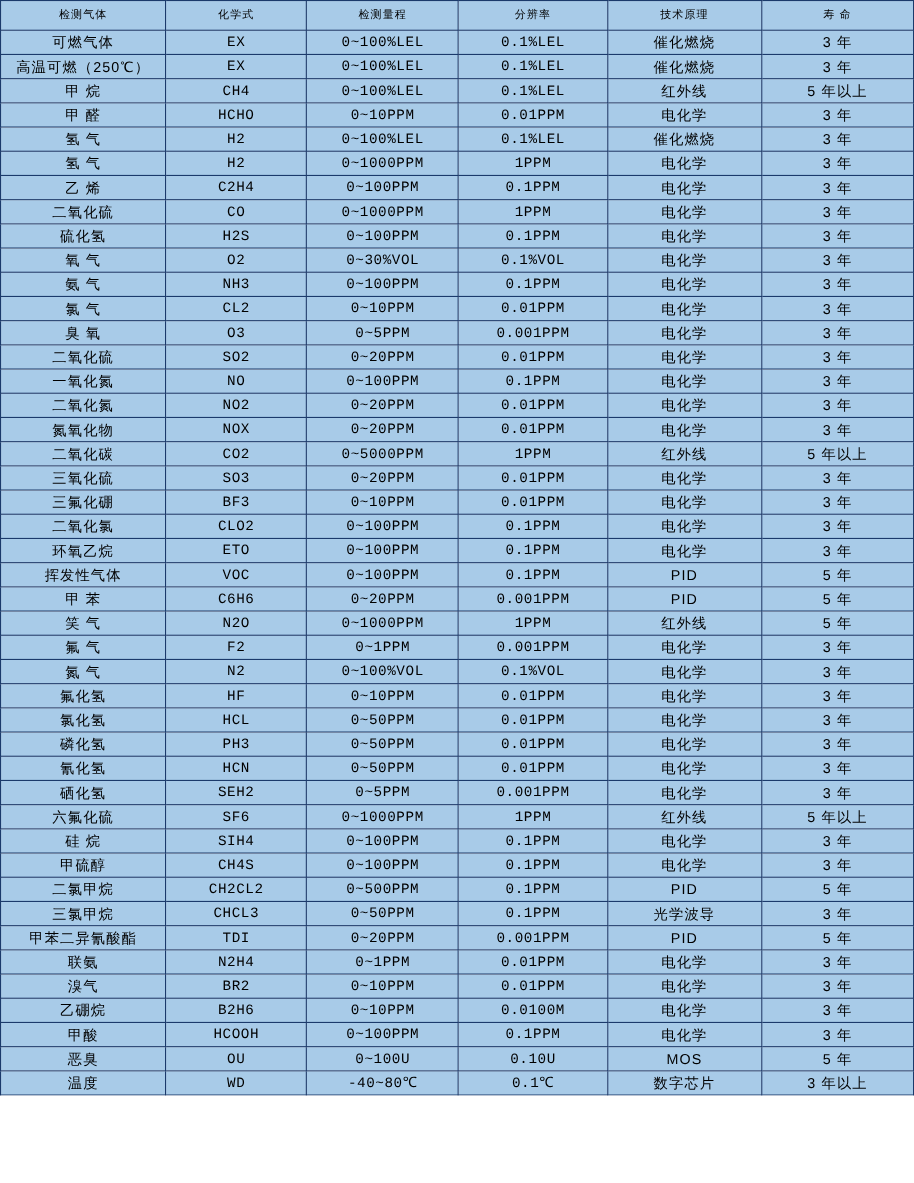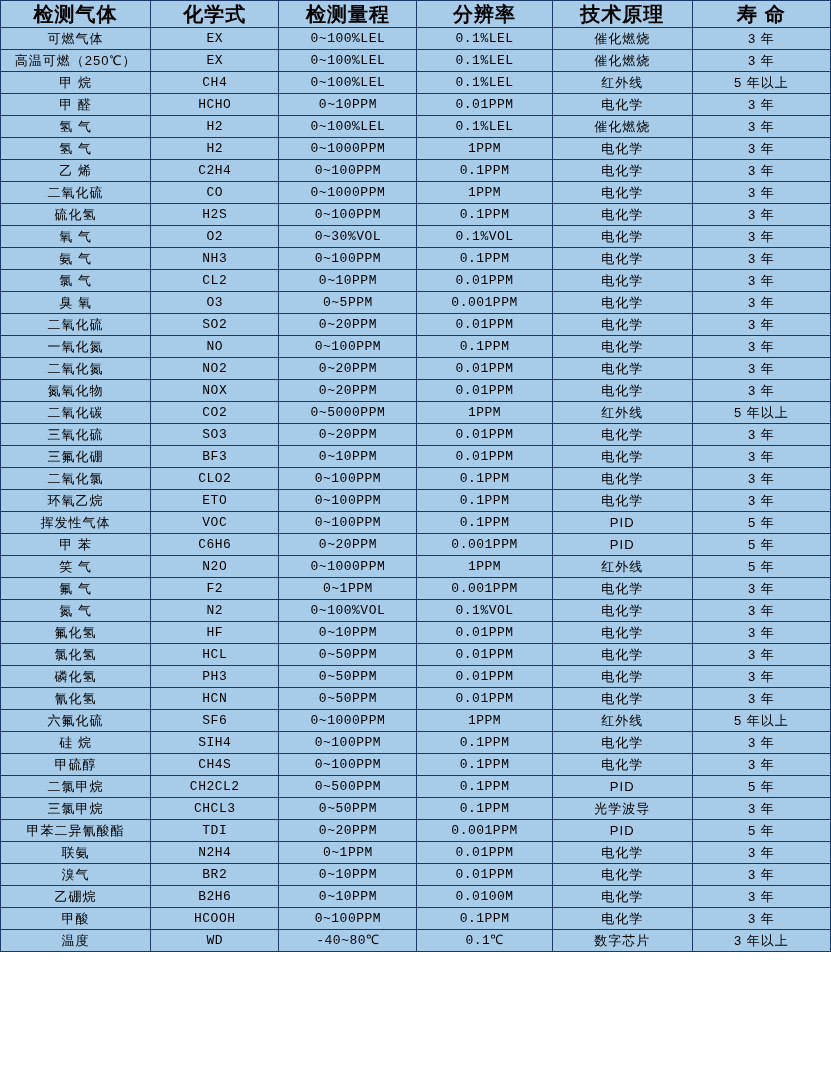--- a/index.html
+++ b/index.html
@@ -27,22 +27,22 @@
     vertical-align: middle;
     color: #000000;
     background: #a8cbe8;
     height: 21px;
     line-height: 19px;
     padding: 0;
     overflow: hidden;
     white-space: nowrap;
   }
   table.gas-table thead th {
-    font-size: 20px;
-    font-weight: bold;
+    font-size: 10px;
+    font-weight: normal;
     height: 26px;
     line-height: 24px;
     letter-spacing: 1px;
     font-family: "Liberation Sans", sans-serif;
   }
   table.gas-table tbody td {
     font-size: 13px;
     font-weight: normal;
   }
   td.c-name {
@@ -329,20 +329,28 @@
         </tr>
         <tr>
           <td class="c-name">氰化氢</td>
           <td class="c-formula">HCN</td>
           <td class="c-range">0~50PPM</td>
           <td class="c-res">0.01PPM</td>
           <td class="c-tech">电化学</td>
           <td class="c-life">3 年</td>
         </tr>
         <tr>
+          <td class="c-name">硒化氢</td>
+          <td class="c-formula">SEH2</td>
+          <td class="c-range">0~5PPM</td>
+          <td class="c-res">0.001PPM</td>
+          <td class="c-tech">电化学</td>
+          <td class="c-life">3 年</td>
+        </tr>
+        <tr>
           <td class="c-name">六氟化硫</td>
           <td class="c-formula">SF6</td>
           <td class="c-range">0~1000PPM</td>
           <td class="c-res">1PPM</td>
           <td class="c-tech">红外线</td>
           <td class="c-life">5 年以上</td>
         </tr>
         <tr>
           <td class="c-name">硅 烷</td>
           <td class="c-formula">SIH4</td>
@@ -409,20 +417,28 @@
         </tr>
         <tr>
           <td class="c-name">甲酸</td>
           <td class="c-formula">HCOOH</td>
           <td class="c-range">0~100PPM</td>
           <td class="c-res">0.1PPM</td>
           <td class="c-tech">电化学</td>
           <td class="c-life">3 年</td>
         </tr>
         <tr>
+          <td class="c-name">恶臭</td>
+          <td class="c-formula">OU</td>
+          <td class="c-range">0~100U</td>
+          <td class="c-res">0.10U</td>
+          <td class="c-tech">MOS</td>
+          <td class="c-life">5 年</td>
+        </tr>
+        <tr>
           <td class="c-name">温度</td>
           <td class="c-formula">WD</td>
           <td class="c-range">-40~80℃</td>
           <td class="c-res">0.1℃</td>
           <td class="c-tech">数字芯片</td>
           <td class="c-life">3 年以上</td>
         </tr>
       </tbody>
   </table>
 </div>

